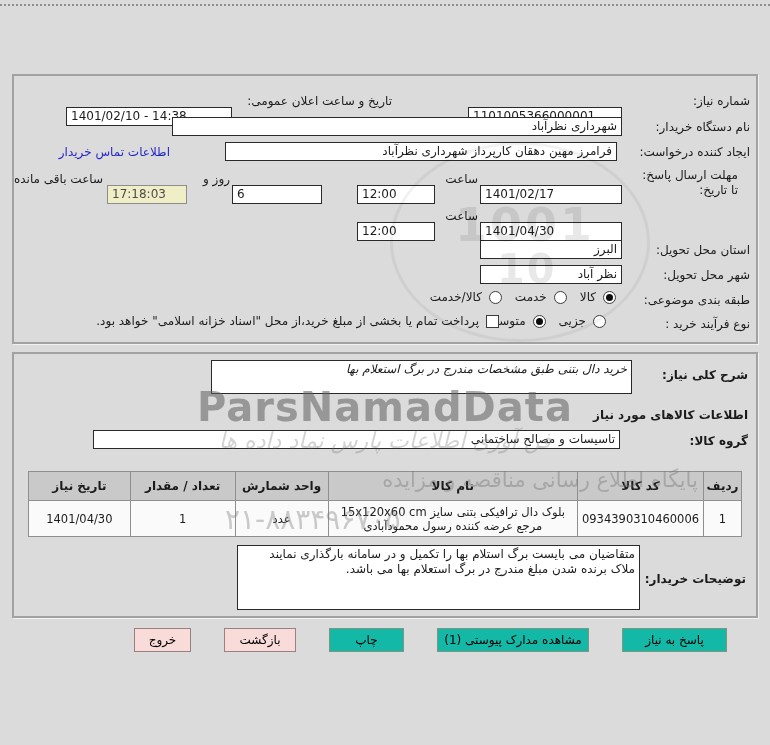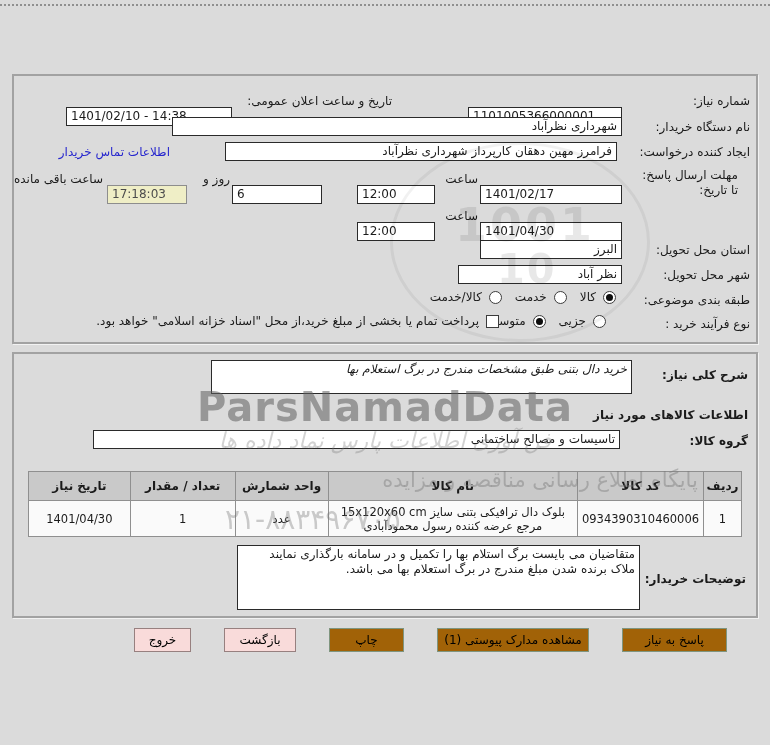--- a/index.html
+++ b/index.html
@@ -51,21 +51,21 @@
                  border-collapse:collapse; direction:rtl; }
   .goods-table th { background:#C9C9C9; border:1px solid #8f8f8f; font-weight:bold;
                     height:29px; font-size:12px; padding:2px; }
   .goods-table td { background:#FAFAFA; border:1px solid #8f8f8f; text-align:center;
                     font-size:11.5px; padding:2px 4px; height:36px; }
   .goods-table td.ltr { direction:ltr; }
 
   .btnrow { position:absolute; top:628px; right:43px; display:flex; gap:33px; direction:rtl; }
   .btn { height:24px; line-height:21px; text-align:center; border:1px solid #6e6e6e;
          font-size:12px; cursor:pointer; font-family:"DejaVu Sans", sans-serif; }
-  .btn.green { background:#a16207; border-color:#7f957f; }
+  .btn.green { background:#14b8a6; border-color:#7f957f; }
   .btn.pink  { background:#F9DBDA; border-color:#97807f; }
   .w-respond { width:105px; } .w-attach { width:152px; } .w-print { width:75px; }
   .w-back { width:72px; } .w-exit { width:57px; }
 
   .wm { position:absolute; pointer-events:none; z-index:6; }
   .wm-circle { left:390px; top:142px; width:260px; height:200px; border:3px solid rgba(0,0,0,0.055);
                border-radius:50%; }
   .wm-digits1 { left:455px; top:198px; font-size:46px; font-weight:bold; direction:ltr;
                 color:rgba(0,0,0,0.09); letter-spacing:3px; }
   .wm-digits2 { left:497px; top:246px; font-size:40px; font-weight:bold; direction:ltr;
@@ -110,21 +110,21 @@
     <div class="lbl" style="right:653px; top:96px;">ساعت باقی مانده</div>
 
     <div class="box ltr" style="right:134px; top:130px; width:142px;">1401/04/30</div>
     <div class="lbl" style="right:278px; top:133px;">ساعت</div>
     <div class="box ltr" style="right:321px; top:130px; width:78px;">12:00</div>
 
     <div class="lbl" style="right:6px; top:167px;">استان محل تحویل:</div>
     <div class="box rtxt" style="right:134px; top:164px; width:142px;">البرز</div>
 
     <div class="lbl" style="right:6px; top:192px;">شهر محل تحویل:</div>
-    <div class="box rtxt" style="right:134px; top:189px; width:164px;">نظر آباد</div>
+    <div class="box rtxt" style="right:134px; top:189px; width:142px;">نظر آباد</div>
 
     <div class="lbl" style="right:6px; top:217px;">طبقه بندی موضوعی:</div>
     <div class="grp" style="right:140px; top:214px;">
       <span class="radio sel"></span>
       <span class="optlabel">کالا</span>
       <span class="radio"></span>
       <span class="optlabel">خدمت</span>
       <span class="radio"></span>
       <span class="optlabel">کالا/خدمت</span>
     </div>

